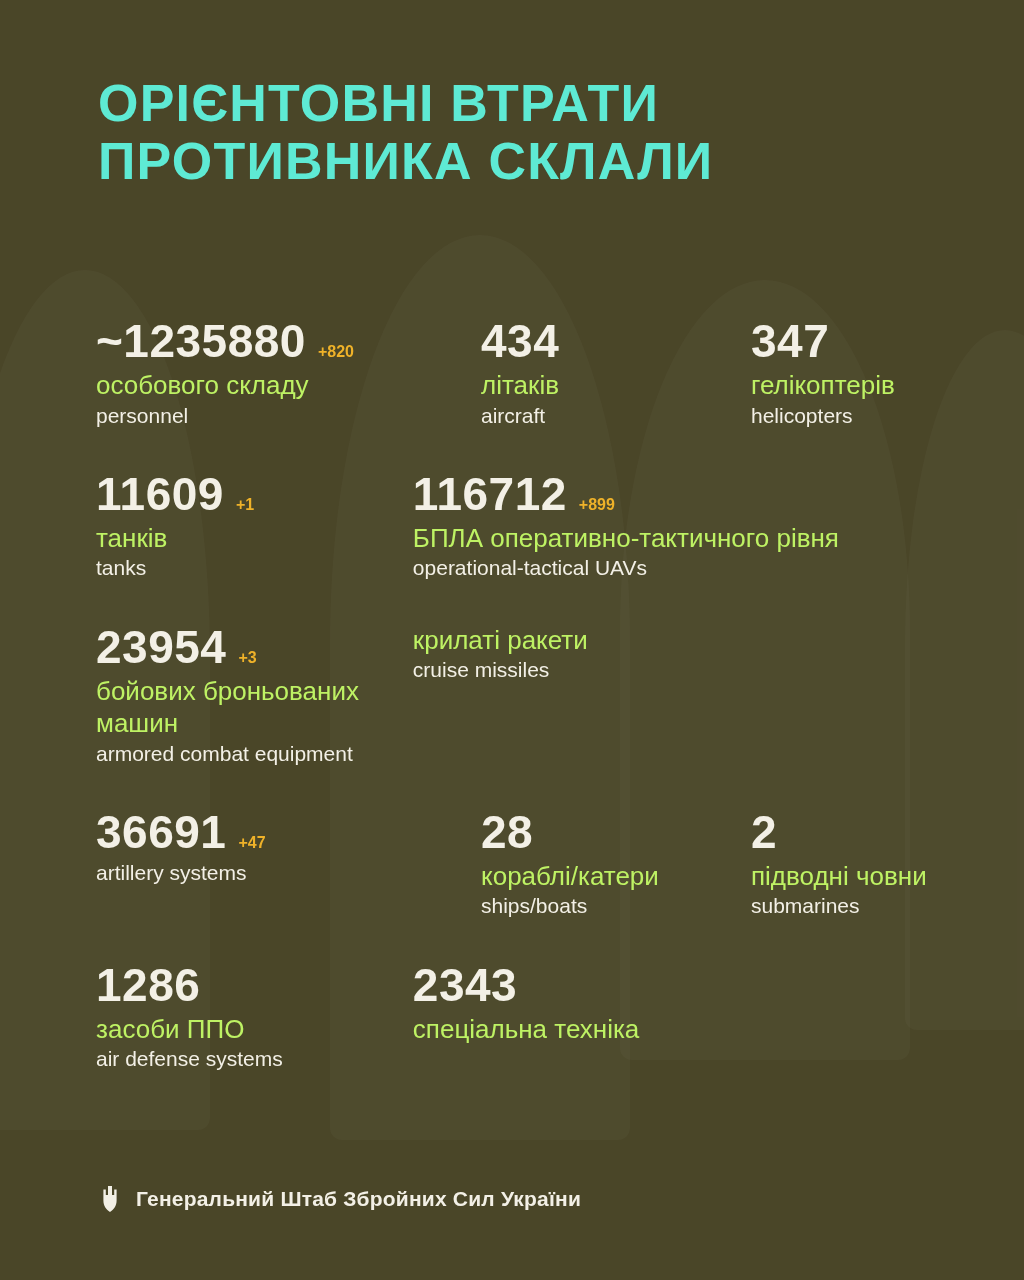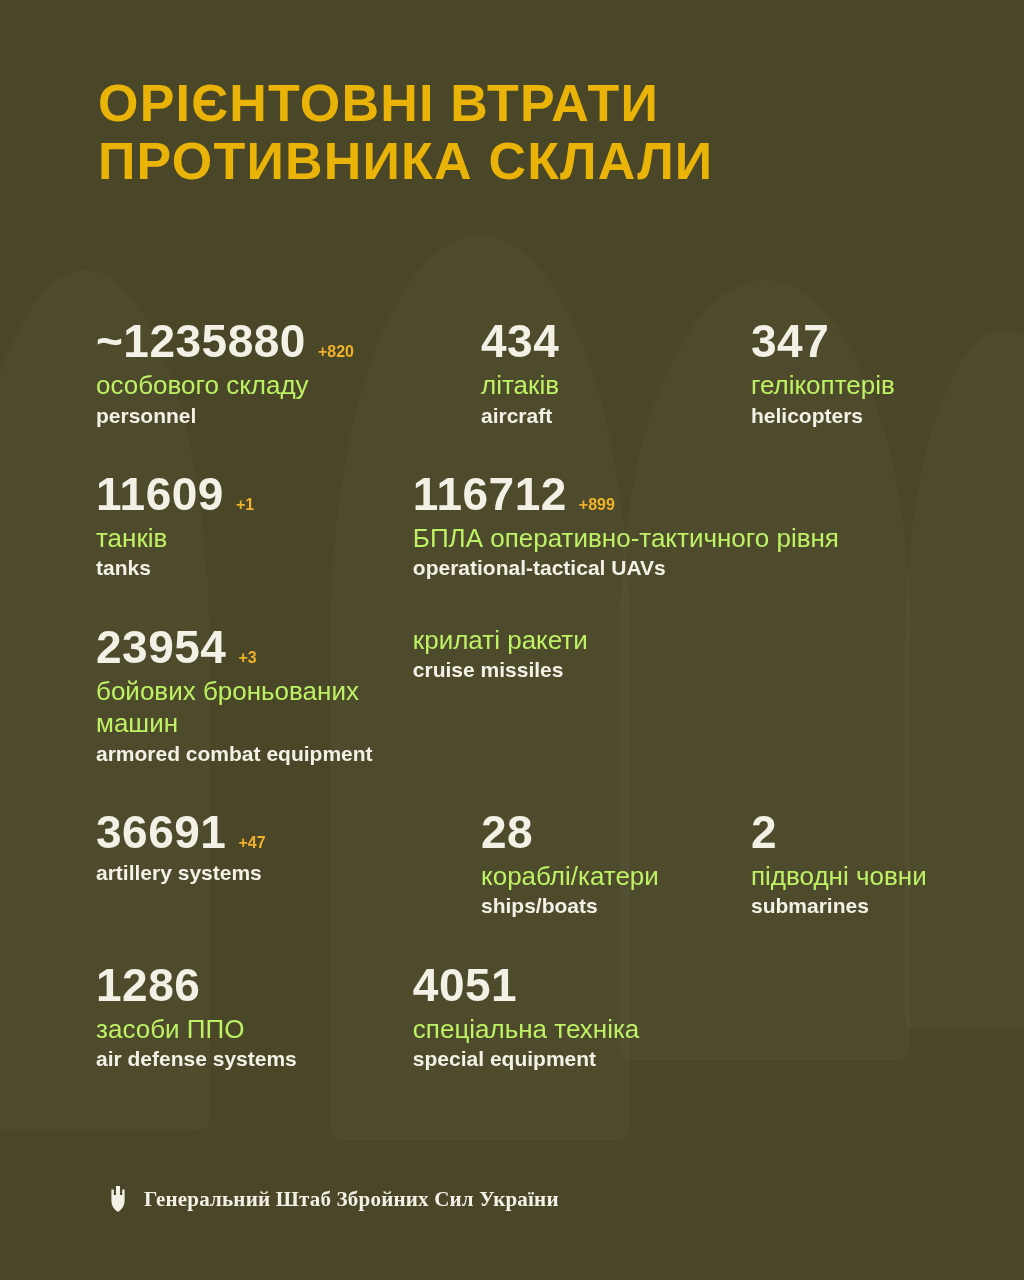--- a/index.html
+++ b/index.html
@@ -54,21 +54,21 @@
   .period .period-to {
     font-weight: bold;
     color: #f3f0e6;
   }
 
   .title {
     font-size: 52px;
     font-weight: bold;
     line-height: 1.12;
     letter-spacing: 1.2px;
-    color: #eab308;
+    color: #5eead4;
     text-transform: uppercase;
     margin: 0 0 0 2px;
   }
   .title .line { display: block; }
 
   
   .stats {
     position: absolute;
     left: 96px;
     top: 318px;
@@ -110,32 +110,30 @@
   .label-ua {
     font-size: 26px;
     color: #bef264;
     line-height: 1.25;
     margin-bottom: 1px;
   }
   .label-en {
     font-size: 21px;
     color: #f3f0e6;
     line-height: 1.25;
-    font-weight: bold;
   }
 
   
   .footer {
     position: absolute;
-    left: 108px;
+    left: 100px;
     bottom: 68px;
     display: flex;
     align-items: center;
     gap: 16px;
-    font-family: Liberation Serif, serif;
   }
   .trident {
     width: 20px;
     height: 26px;
     display: block;
   }
   .footer-text {
     font-size: 21px;
     font-weight: bold;
     color: #f3f0e6;
@@ -254,25 +252,24 @@
       <div class="cell col-a">
         <div class="num-line">
           <span class="num">1286</span>
           <span class="delta"></span>
         </div>
         <div class="label-ua">засоби ППО</div>
         <div class="label-en">air defense systems</div>
       </div>
       <div class="cell col-wide">
         <div class="num-line">
-          <span class="num">4051</span>
+          <span class="num">2343</span>
           <span class="delta"></span>
         </div>
         <div class="label-ua">спеціальна техніка</div>
-        <div class="label-en">special equipment</div>
       </div>
     </div>
 
   </div>
 
   <div class="footer">
     <span>
       <svg class="trident" viewBox="0 0 20 26" xmlns="http://www.w3.org/2000/svg">
         <path d="M10 0 L12 0 L12 9 L14.2 9 L14.2 3.4 L16.6 3.4 L16.6 14.5
                  C16.6 20.2 13.6 23.6 10 26 C6.4 23.6 3.4 20.2 3.4 14.5

